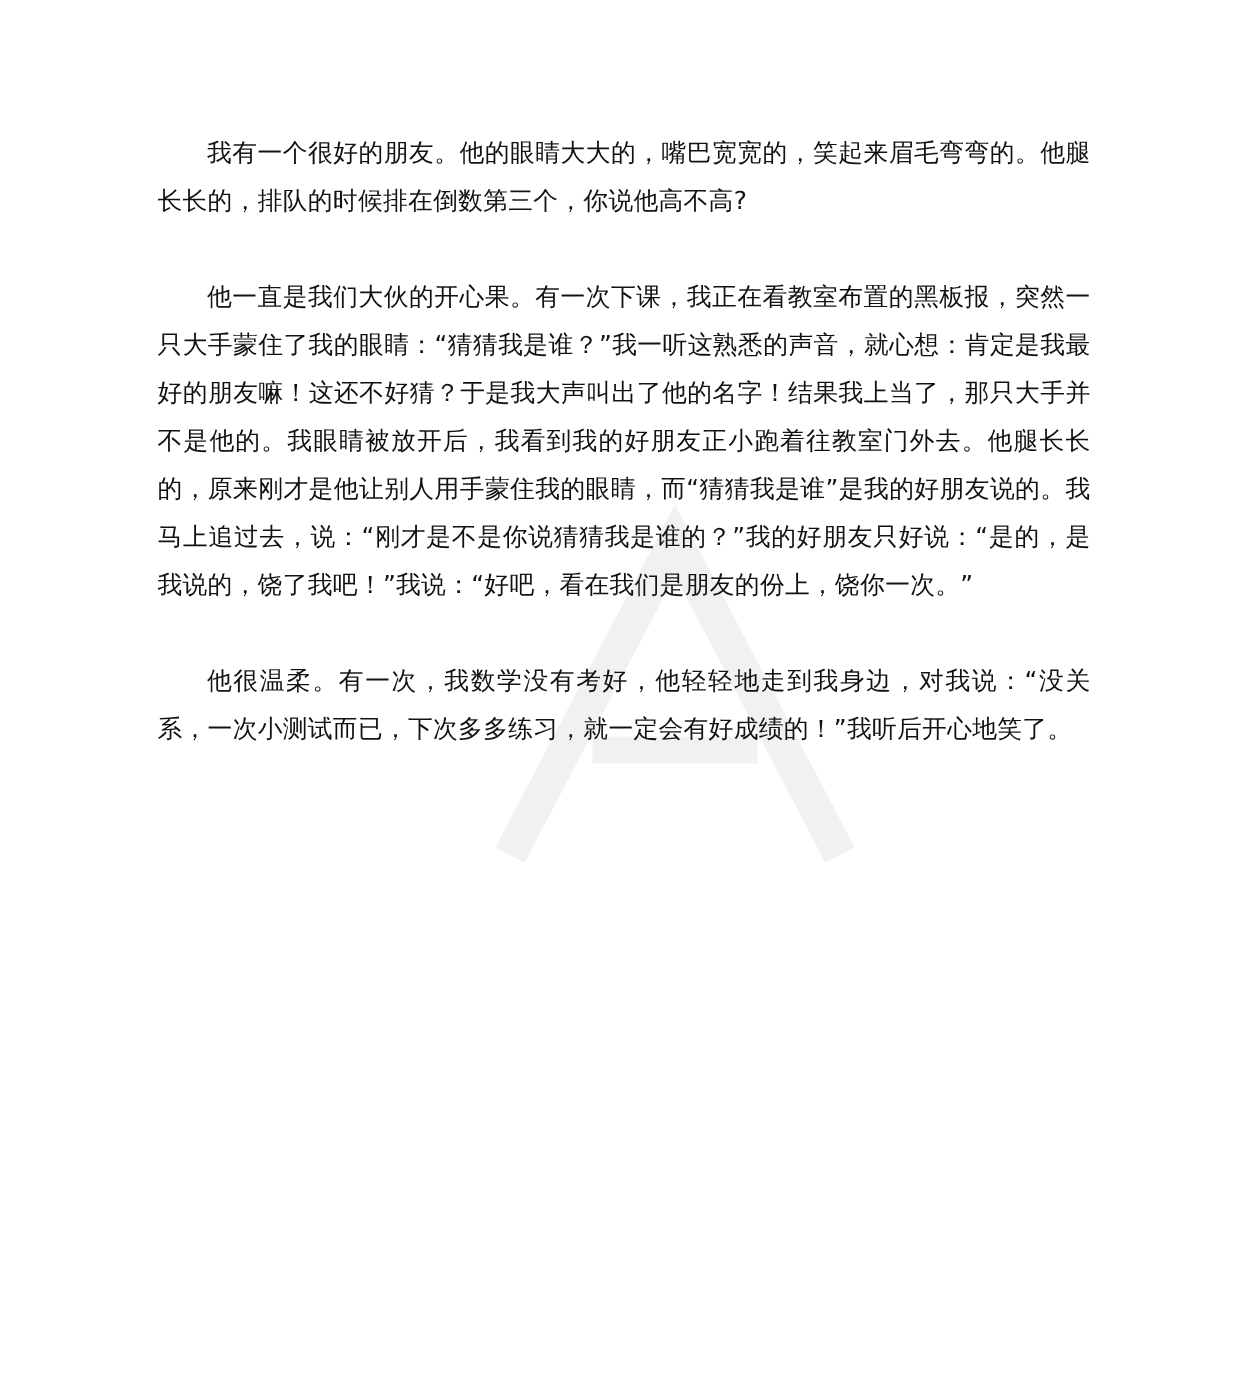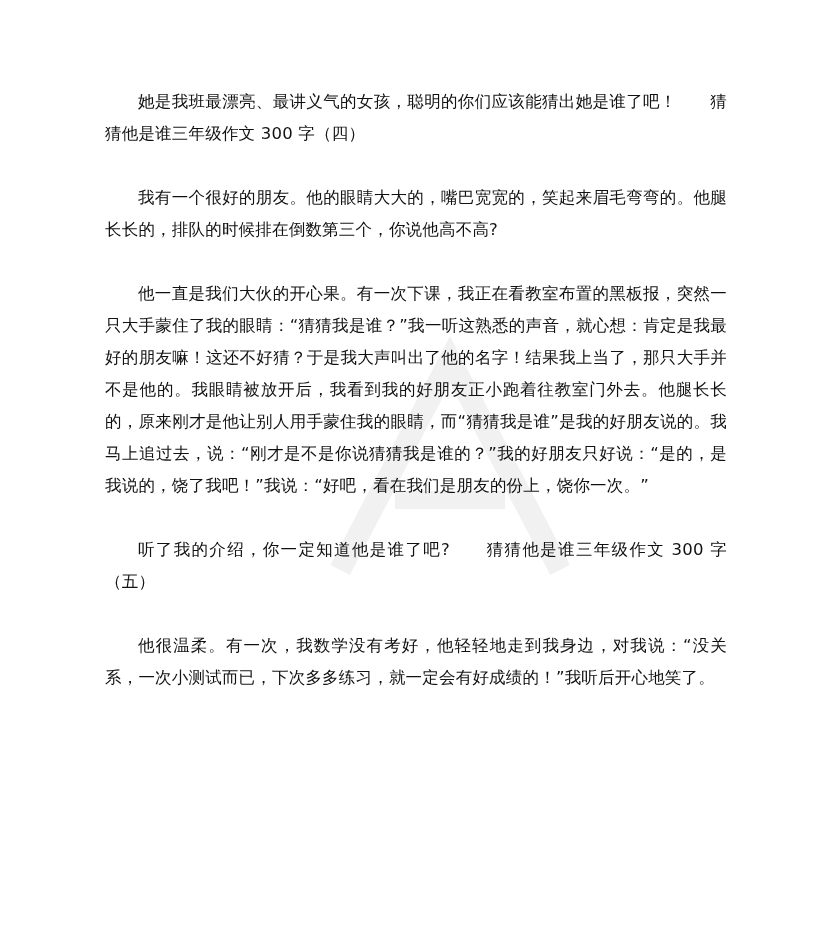--- a/index.html
+++ b/index.html
@@ -21,19 +21,17 @@
 </style>
 </head>
 <body>
 
 <div class="page">
   <svg class="watermark" viewBox="0 0 300 300">
     <path d="M40 270 L150 60 L260 270" fill="none" stroke="#999" stroke-width="22"></path>
     <path d="M95 200 L205 200" stroke="#999" stroke-width="18"></path>
   </svg>
   <div class="content">
-    <p class="para">她是我班最漂亮、最讲义气的女孩，聪明的你们应该能猜出她是谁了吧！　　猜猜他是谁三年级作文 300 字（四）</p>
     <p class="para">我有一个很好的朋友。他的眼睛大大的，嘴巴宽宽的，笑起来眉毛弯弯的。他腿长长的，排队的时候排在倒数第三个，你说他高不高?</p>
     <p class="para">他一直是我们大伙的开心果。有一次下课，我正在看教室布置的黑板报，突然一只大手蒙住了我的眼睛：“猜猜我是谁？”我一听这熟悉的声音，就心想：肯定是我最好的朋友嘛！这还不好猜？于是我大声叫出了他的名字！结果我上当了，那只大手并不是他的。我眼睛被放开后，我看到我的好朋友正小跑着往教室门外去。他腿长长的，原来刚才是他让别人用手蒙住我的眼睛，而“猜猜我是谁”是我的好朋友说的。我马上追过去，说：“刚才是不是你说猜猜我是谁的？”我的好朋友只好说：“是的，是我说的，饶了我吧！”我说：“好吧，看在我们是朋友的份上，饶你一次。”</p>
-    <p class="para">听了我的介绍，你一定知道他是谁了吧?　　猜猜他是谁三年级作文 300 字（五）</p>
     <p class="para">他很温柔。有一次，我数学没有考好，他轻轻地走到我身边，对我说：“没关系，一次小测试而已，下次多多练习，就一定会有好成绩的！”我听后开心地笑了。</p>
   </div>
 </div>
 
 </body></html>

